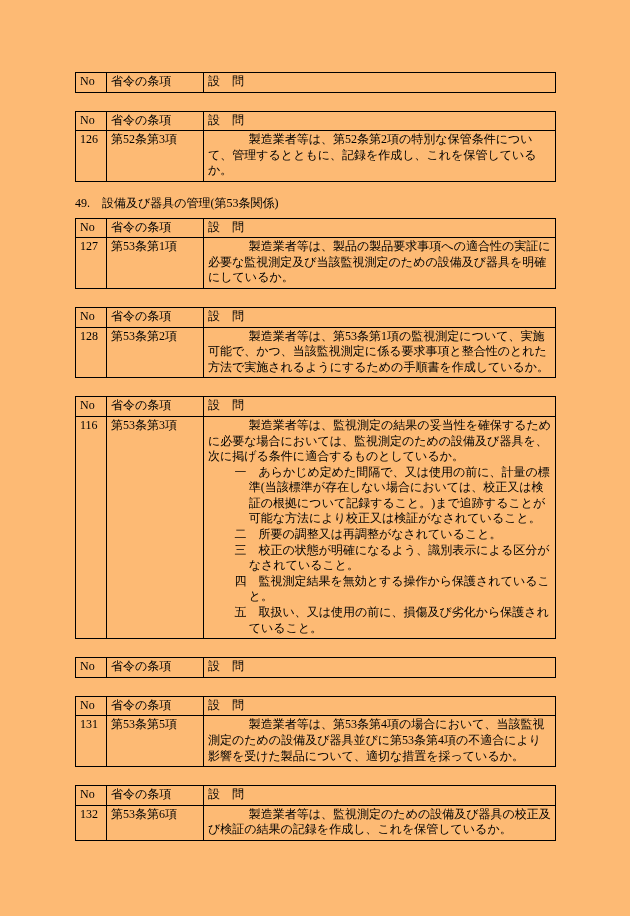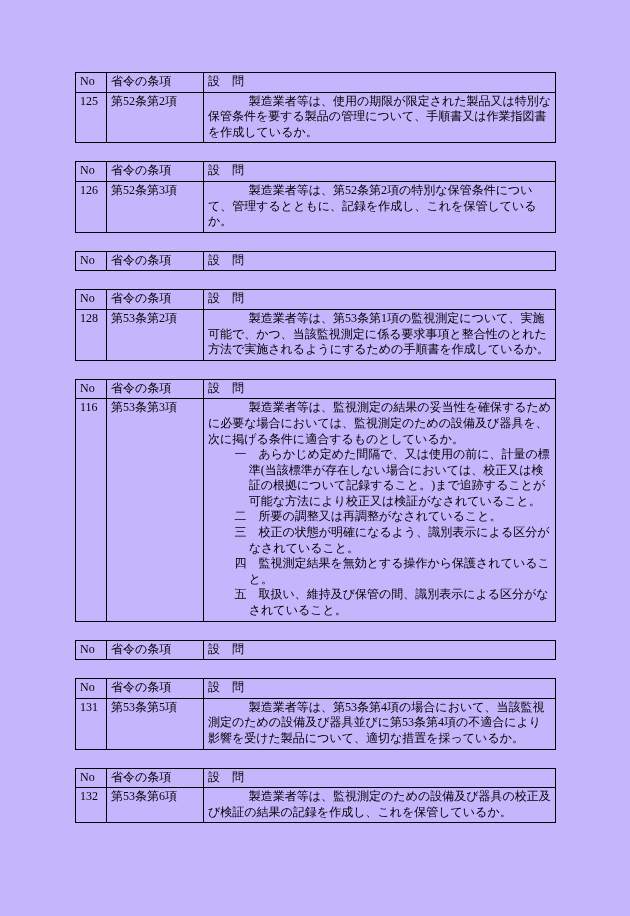--- a/index.html
+++ b/index.html
@@ -8,21 +8,21 @@
     background: #ffffff;
     color: #000000;
     font-family: "Liberation Serif", "DejaVu Serif", serif;
   }
   .page {
     position: relative;
     width: 630px;
     height: 916px;
     box-sizing: border-box;
     padding: 72px 75px 0 75px;
-    background: #c4b5fd;
+    background: #fdba74;
     overflow: hidden;
   }
   table.qtable {
     border-collapse: collapse;
     table-layout: fixed;
     width: 480px;
     margin: 0 0 18px 0;
     font-size: 12px;
     line-height: 1.3;
   }
@@ -61,27 +61,20 @@
         <col class="col-no">
         <col class="col-article">
         <col class="col-question">
       </colgroup>
     <tbody>
         <tr>
       <td class="hdr">No</td>
       <td class="hdr">省令の条項</td>
       <td class="hdr">設　問</td>
     </tr>
-    <tr>
-      <td>125</td>
-      <td>第52条第2項</td>
-      <td class="question">
-        <div class="q-text">製造業者等は、使用の期限が限定された製品又は特別な保管条件を要する製品の管理について、手順書又は作業指図書を作成しているか。</div>
-      </td>
-    </tr>
   </tbody>
     </table>
 
   <table class="qtable">
     <colgroup>
         <col class="col-no">
         <col class="col-article">
         <col class="col-question">
       </colgroup>
     <tbody>
@@ -93,32 +86,40 @@
     <tr>
       <td>126</td>
       <td>第52条第3項</td>
       <td class="question">
         <div class="q-text">製造業者等は、第52条第2項の特別な保管条件について、管理するとともに、記録を作成し、これを保管しているか。</div>
       </td>
     </tr>
   </tbody>
     </table>
 
-
-  <table class="qtable">
-    <colgroup>
-        <col class="col-no">
-        <col class="col-article">
-        <col class="col-question">
-      </colgroup>
-    <tbody>
-        <tr>
-      <td class="hdr">No</td>
-      <td class="hdr">省令の条項</td>
-      <td class="hdr">設　問</td>
+  <div class="section-heading">49.　設備及び器具の管理(第53条関係)</div>
+
+  <table class="qtable">
+    <colgroup>
+        <col class="col-no">
+        <col class="col-article">
+        <col class="col-question">
+      </colgroup>
+    <tbody>
+        <tr>
+      <td class="hdr">No</td>
+      <td class="hdr">省令の条項</td>
+      <td class="hdr">設　問</td>
+    </tr>
+    <tr>
+      <td>127</td>
+      <td>第53条第1項</td>
+      <td class="question">
+        <div class="q-text">製造業者等は、製品の製品要求事項への適合性の実証に必要な監視測定及び当該監視測定のための設備及び器具を明確にしているか。</div>
+      </td>
     </tr>
   </tbody>
     </table>
 
   <table class="qtable">
     <colgroup>
         <col class="col-no">
         <col class="col-article">
         <col class="col-question">
       </colgroup>
@@ -152,21 +153,21 @@
     </tr>
     <tr>
       <td>116</td>
       <td>第53条第3項</td>
       <td class="question">
         <div class="q-text">製造業者等は、監視測定の結果の妥当性を確保するために必要な場合においては、監視測定のための設備及び器具を、次に掲げる条件に適合するものとしているか。</div>
         <div class="q-item">一　あらかじめ定めた間隔で、又は使用の前に、計量の標準(当該標準が存在しない場合においては、校正又は検証の根拠について記録すること。)まで追跡することが可能な方法により校正又は検証がなされていること。</div>
         <div class="q-item">二　所要の調整又は再調整がなされていること。</div>
         <div class="q-item">三　校正の状態が明確になるよう、識別表示による区分がなされていること。</div>
         <div class="q-item">四　監視測定結果を無効とする操作から保護されていること。</div>
-        <div class="q-item">五　取扱い、維持及び保管の間、識別表示による区分がなされていること。</div>
+        <div class="q-item">五　取扱い、又は使用の前に、損傷及び劣化から保護されていること。</div>
       </td>
     </tr>
   </tbody>
     </table>
 
   <table class="qtable">
     <colgroup>
         <col class="col-no">
         <col class="col-article">
         <col class="col-question">

